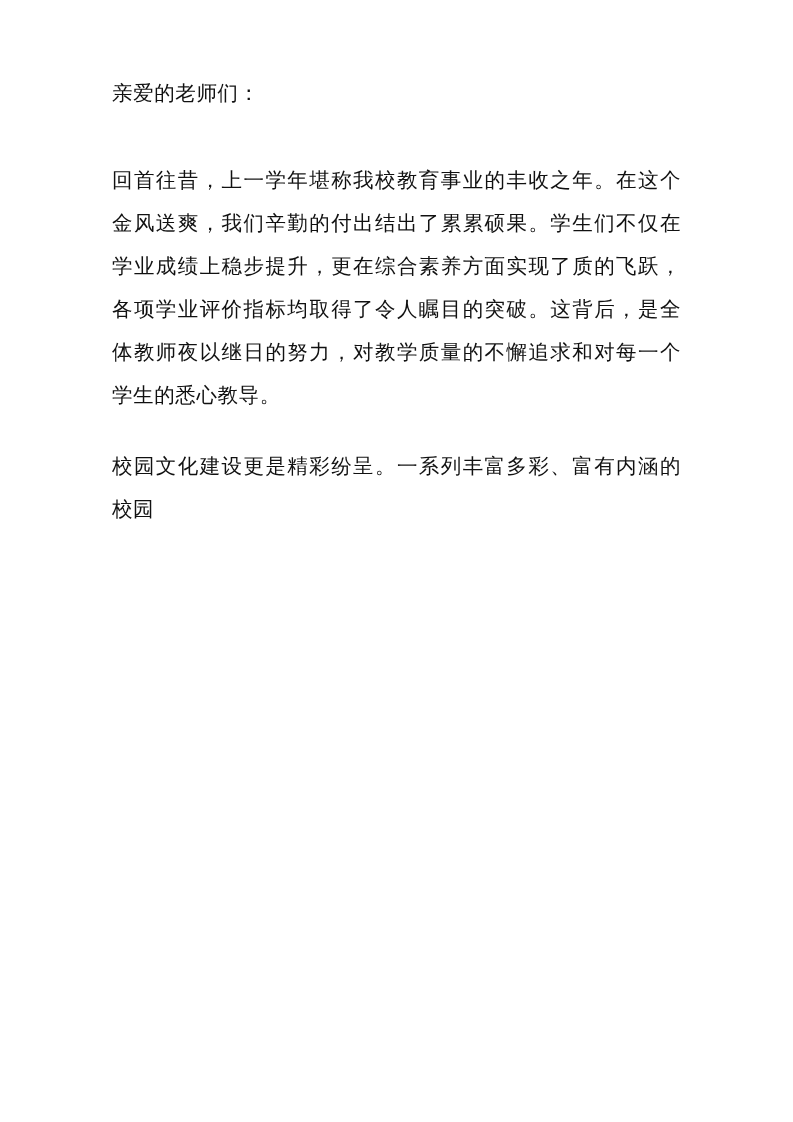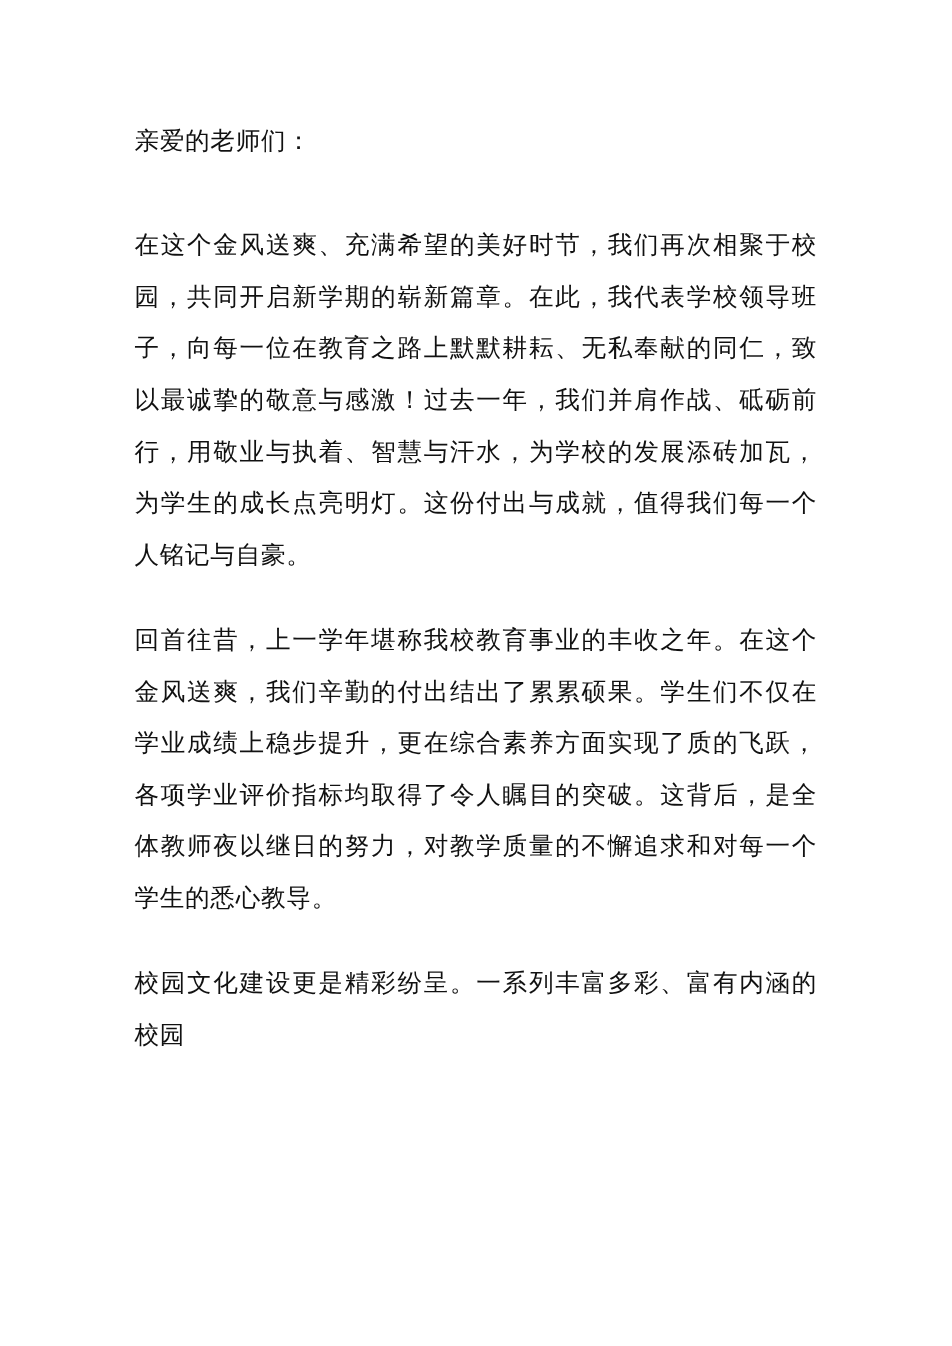--- a/index.html
+++ b/index.html
@@ -11,21 +11,21 @@
     width: 793px;
     height: 1122px;
     font-family: "DejaVu Serif", "Liberation Serif", serif;
     color: #000000;
     overflow: hidden;
   }
   .page {
     box-sizing: border-box;
     width: 793px;
     height: 1122px;
-    padding: 96px 112px 40px 112px;
+    padding: 72px 112px 40px 112px;
     background: #ffffff;
   }
   .doc-body {
     display: block;
   }
   .para {
     font-size: 20.5px;
     line-height: 43px;
     letter-spacing: 0.6px;
     text-align: justify;
@@ -40,17 +40,16 @@
   .para.last {
     margin-bottom: 0;
   }
 </style>
 </head>
 <body>
 
 <div class="page">
   <div class="doc-body">
     <p class="para salutation">亲爱的老师们：</p>
-    <p class="para">在这个金风送爽、充满希望的美好时节，我们再次相聚于校园，共同开启新学期的崭新篇章。在此，我代表学校领导班子，向每一位在教育之路上默默耕耘、无私奉献的同仁，致以最诚挚的敬意与感激！过去一年，我们并肩作战、砥砺前行，用敬业与执着、智慧与汗水，为学校的发展添砖加瓦，为学生的成长点亮明灯。这份付出与成就，值得我们每一个人铭记与自豪。</p>
     <p class="para">回首往昔，上一学年堪称我校教育事业的丰收之年。在这个金风送爽，我们辛勤的付出结出了累累硕果。学生们不仅在学业成绩上稳步提升，更在综合素养方面实现了质的飞跃，各项学业评价指标均取得了令人瞩目的突破。这背后，是全体教师夜以继日的努力，对教学质量的不懈追求和对每一个学生的悉心教导。</p>
     <p class="para last">校园文化建设更是精彩纷呈。一系列丰富多彩、富有内涵的校园</p>
   </div>
 </div>
 
 </body></html>

